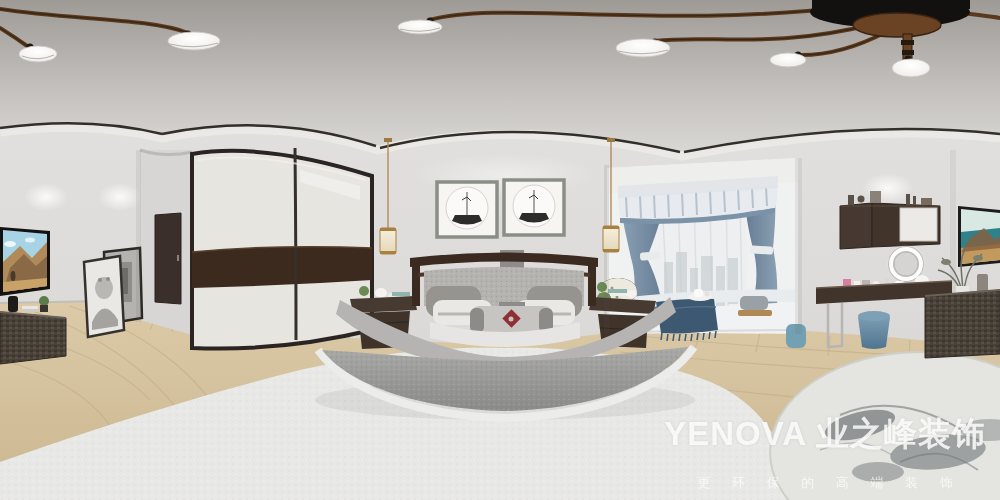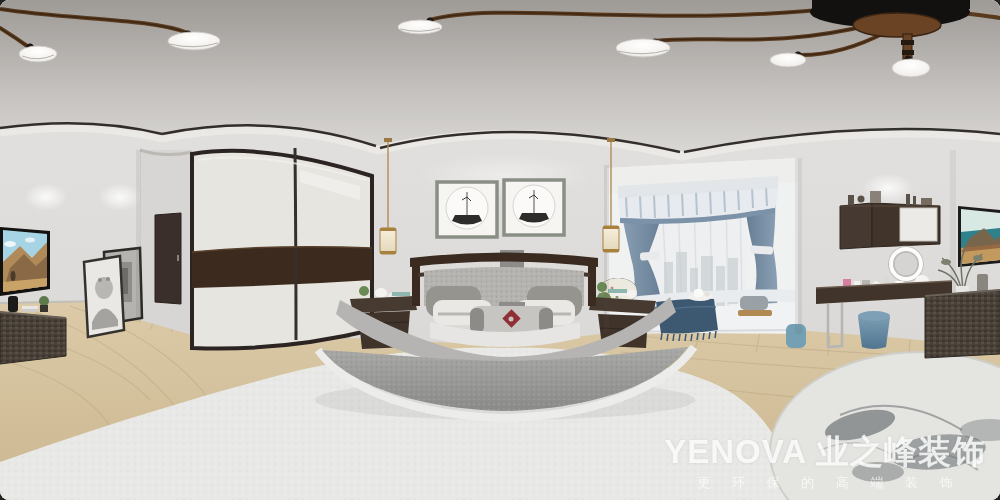--- a/index.html
+++ b/index.html
@@ -1,23 +1,23 @@
 <!DOCTYPE html>
 <html><head>
 <meta charset="utf-8">
 <style>
   html,body{margin:0;padding:0;background:#222;}
   .stage{position:relative;width:1000px;height:500px;overflow:hidden;
-         background:#d9d7d4;font-family:"Liberation Sans",sans-serif;border-radius:9px;}
+         background:#d9d7d4;font-family:"Liberation Sans",sans-serif;}
   .stage svg{position:absolute;left:0;top:0;}
   .watermark{position:absolute;right:14px;bottom:8px;display:flex;flex-direction:column;
              align-items:center;color:rgba(255,255,255,0.82);pointer-events:none;}
   .wm1{font-size:33px;font-weight:bold;letter-spacing:1px;line-height:1;
        text-shadow:0 0 3px rgba(150,150,150,0.25);}
-  .wm2{font-size:13px;letter-spacing:9px;padding-left:9px;margin-top:6px;
+  .wm2{font-size:13px;letter-spacing:9px;padding-left:9px;margin-top:24px;
        color:rgba(255,255,255,0.72);}
 </style>
 </head>
 <body>
 
 <div class="stage">
 <svg width="1000" height="500" viewBox="0 0 1000 500">
   <defs>
     <linearGradient id="gCeil" x1="0" y1="0" x2="0" y2="1">
       <stop offset="0" stop-color="#9e9a96"></stop>

